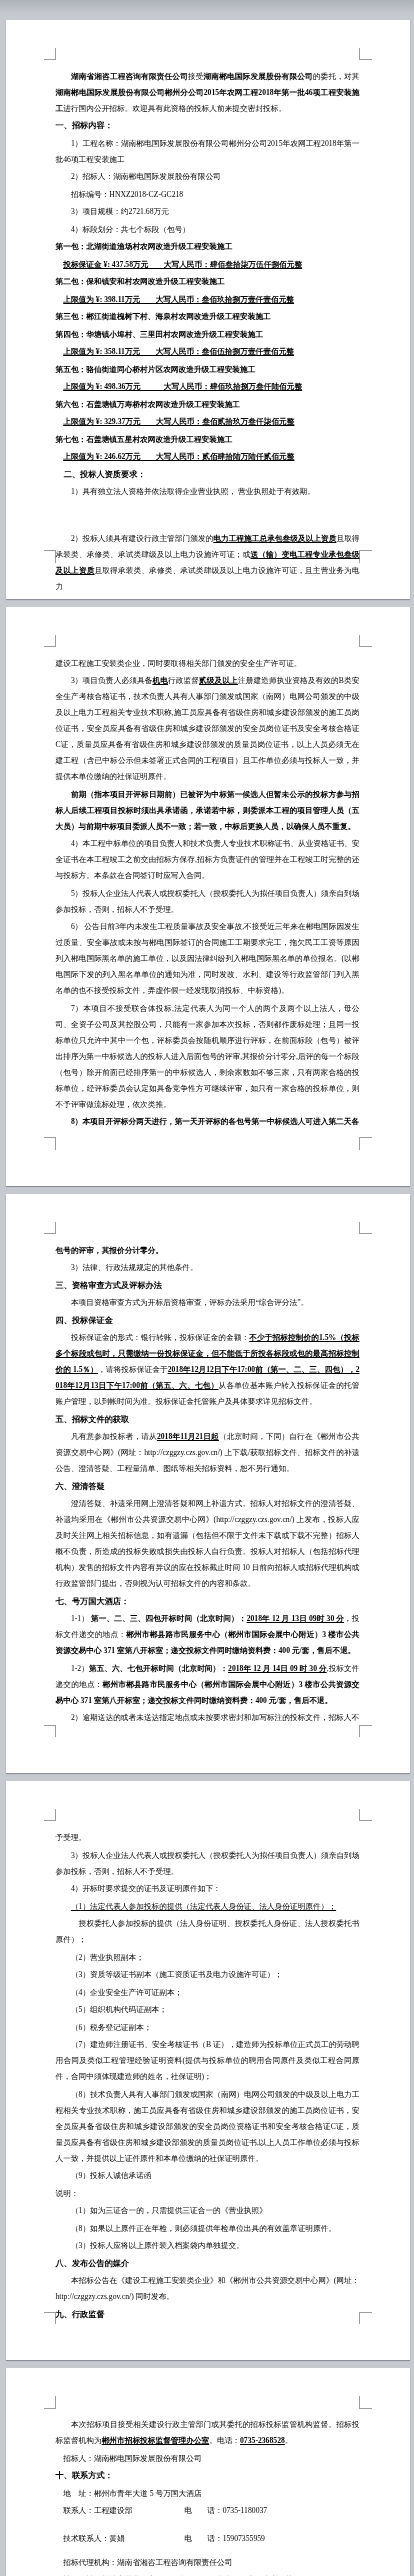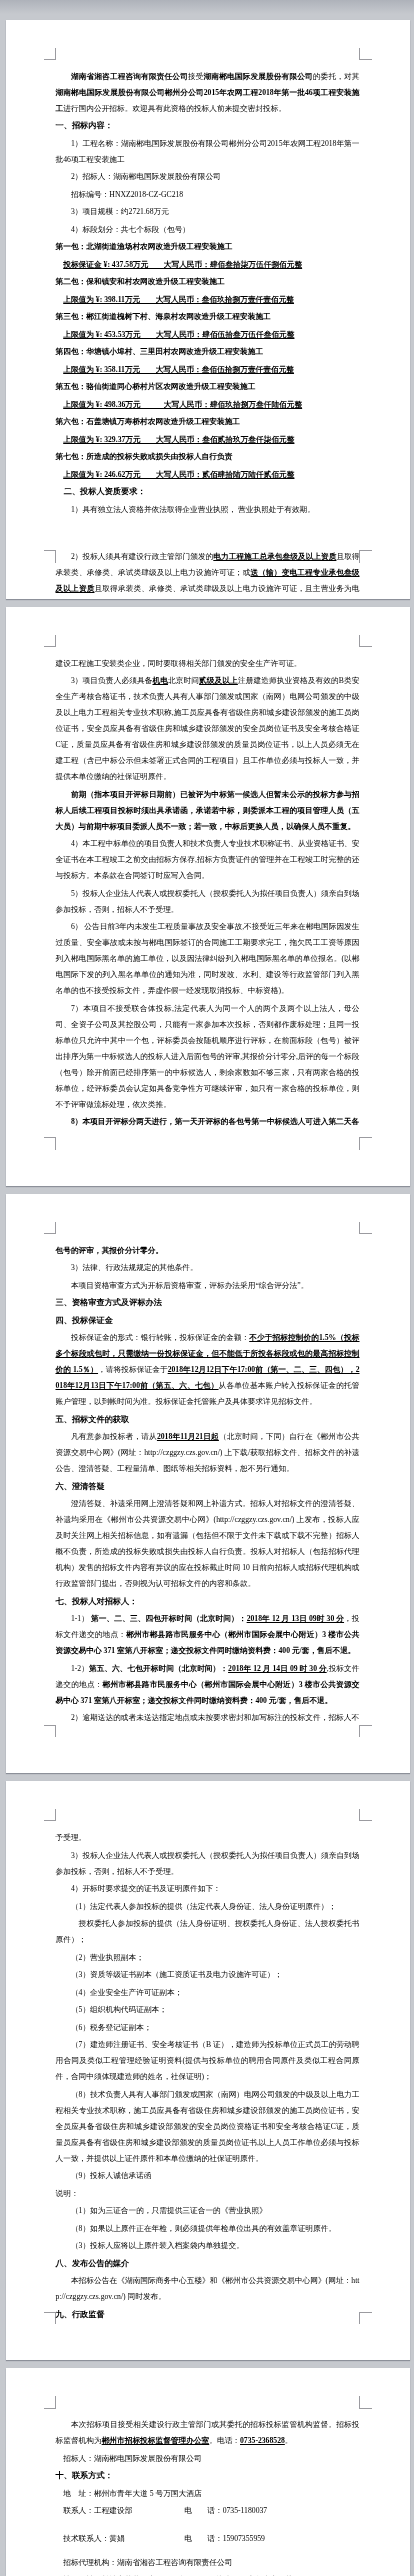--- a/index.html
+++ b/index.html
@@ -57,97 +57,96 @@
         <p class="para" style="text-indent: 2em;"><span>1）工程名称：湖南郴电国际发展股份有限公司郴州分公司2015年农网工程2018年第一批46项工程安装施工</span></p>
         <p class="para" style="text-indent: 2em;"><span>2）招标人：湖南郴电国际发展股份有限公司</span></p>
         <p class="para" style="text-indent: 2em;"><span>招标编号：HNXZ2018-CZ-GC218</span></p>
         <p class="para" style="text-indent: 2em;"><span>3）项目规模：约2721.68万元</span></p>
         <p class="para" style="text-indent: 2em;"><span>4）标段划分：共七个标段（包号）</span></p>
         <p class="para pkg"><span>第一包：北湖街道渔场村农网改造升级工程安装施工</span></p>
         <p class="para" style="text-indent: 1em;"><span class="b u">投标保证金 ¥: 437.58万元　　大写人民币：肆佰叁拾柒万伍仟捌佰元整</span></p>
         <p class="para pkg"><span>第二包：保和镇安和村农网改造升级工程安装施工</span></p>
         <p class="para" style="text-indent: 1em;"><span class="b u">上限值为 ¥: 398.11万元　　大写人民币：叁佰玖拾捌万壹仟壹佰元整</span></p>
         <p class="para pkg"><span>第三包：郴江街道槐树下村、海泉村农网改造升级工程安装施工</span></p>
-        <p class="para" style="text-indent: 1em;"><span class="b u">上限值为 ¥: 453.53万元　　大写人民币：肆佰伍拾叁万伍仟叁佰元整</span></p>
         <p class="para pkg"><span>第四包：华塘镇小埠村、三里田村农网改造升级工程安装施工</span></p>
         <p class="para" style="text-indent: 1em;"><span class="b u">上限值为 ¥: 358.11万元　　大写人民币：叁佰伍拾捌万壹仟壹佰元整</span></p>
         <p class="para pkg"><span>第五包：骆仙街道同心桥村片区农网改造升级工程安装施工</span></p>
         <p class="para" style="text-indent: 1em;"><span class="b u">上限值为 ¥: 498.36万元　　　大写人民币：肆佰玖拾捌万叁仟陆佰元整</span></p>
         <p class="para pkg"><span>第六包：石盖塘镇万寿桥村农网改造升级工程安装施工</span></p>
         <p class="para" style="text-indent: 1em;"><span class="b u">上限值为 ¥: 329.37万元　　大写人民币：叁佰贰拾玖万叁仟柒佰元整</span></p>
-        <p class="para pkg"><span>第七包：所造成的投标失败或损失由投标人自行负责</span></p>
+        <p class="para pkg"><span>第七包：石盖塘镇五星村农网改造升级工程安装施工</span></p>
         <p class="para" style="text-indent: 1em;"><span class="b u">上限值为 ¥: 246.62万元　　大写人民币：贰佰肆拾陆万陆仟贰佰元整</span></p>
         <p class="para h" style="text-indent: 1em;"><span>二、投标人资质要求：</span></p>
         <p class="para" style="text-indent: 2em;"><span>1）具有独立法人资格并依法取得企业营业执照， 营业执照处于有效期。</span></p>
         <p class="para" style="text-indent: 2em; margin-top: 31px;"><span>2）投标人须具有建设行政主管部门颁发的</span><span class="b u">电力工程施工总承包叁级及以上资质</span><span>且取得承装类、承修类、承试类肆级及以上电力设施许可证；或</span><span class="b u">送（输）变电工程专业承包叁级及以上资质</span><span>且取得承装类、承修类、承试类肆级及以上电力设施许可证，且主营业务为电力</span></p>
       </div>
     </div>
     <div class="page">
       <div class="mark tl"></div>
       <div class="mark tr"></div>
       <div class="mark bl"></div>
       <div class="mark br"></div>
       <div class="pbody">
         <p class="para"><span>建设工程施工安装类企业，同时要取得相关部门颁发的安全生产许可证。</span></p>
-        <p class="para" style="text-indent: 2em;"><span>3）项目负责人必须具备</span><span class="b u">机电</span><span>北京时间</span><span class="b u">贰级及以上</span><span>注册建造师执业资格及有效的B类安全生产考核合格证书，技术负责人具有人事部门颁发或国家（南网）电网公司颁发的中级及以上电力工程相关专业技术职称,施工员应具备有省级住房和城乡建设部颁发的施工员岗位证书，安全员应具备有省级住房和城乡建设部颁发的安全员岗位证书及安全考核合格证C证，质量员应具备有省级住房和城乡建设部颁发的质量员岗位证书，以上人员必须无在建工程（含已中标公示但未签署正式合同的工程项目）且工作单位必须与投标人一致，并提供本单位缴纳的社保证明原件。</span></p>
+        <p class="para" style="text-indent: 2em;"><span>3）项目负责人必须具备</span><span class="b u">机电</span><span>行政监督</span><span class="b u">贰级及以上</span><span>注册建造师执业资格及有效的B类安全生产考核合格证书，技术负责人具有人事部门颁发或国家（南网）电网公司颁发的中级及以上电力工程相关专业技术职称,施工员应具备有省级住房和城乡建设部颁发的施工员岗位证书，安全员应具备有省级住房和城乡建设部颁发的安全员岗位证书及安全考核合格证C证，质量员应具备有省级住房和城乡建设部颁发的质量员岗位证书，以上人员必须无在建工程（含已中标公示但未签署正式合同的工程项目）且工作单位必须与投标人一致，并提供本单位缴纳的社保证明原件。</span></p>
         <p class="para" style="text-indent: 2em;"><span class="b">前期（指本项目开评标日期前）已被评为中标第一候选人但暂未公示的投标方参与招标人后续工程项目投标时须出具承诺函，承诺若中标，则委派本工程的项目管理人员（五大员）与前期中标项目委派人员不一致；若一致，中标后更换人员，以确保人员不重复。</span></p>
         <p class="para" style="text-indent: 2em;"><span>4）本工程中标单位的项目负责人和技术负责人专业技术职称证书、从业资格证书、安全证书在本工程竣工之前交由招标方保存,招标方负责证件的管理并在工程竣工时完整的还与投标方。本条款在合同签订时应写入合同。</span></p>
         <p class="para" style="text-indent: 2em;"><span>5）投标人企业法人代表人或授权委托人（授权委托人为拟任项目负责人）须亲自到场参加投标，否则，招标人不予受理。</span></p>
         <p class="para" style="text-indent: 2em;"><span>6） 公告日前3年内未发生工程质量事故及安全事故,不接受近三年来在郴电国际因发生过质量、安全事故或未按与郴电国际签订的合同施工工期要求完工，拖欠民工工资等原因列入郴电国际黑名单的施工单位，以及因法律纠纷列入郴电国际黑名单的单位报名。(以郴电国际下发的列入黑名单单位的通知为准，同时发改、水利、建设等行政监管部门列入黑名单的也不接受投标文件，弄虚作假一经发现取消投标、中标资格)。</span></p>
         <p class="para" style="text-indent: 2em;"><span>7）本项目不接受联合体投标,法定代表人为同一个人的两个及两个以上法人，母公司、全资子公司及其控股公司，只能有一家参加本次投标，否则都作废标处理；且同一投标单位只允许中其中一个包，评标委员会按随机顺序进行评标，在前面标段（包号）被评出排序为第一中标候选人的投标人进入后面包号的评审,其报价分计零分,后评的每一个标段（包号）除开前面已经排序第一的中标候选人，剩余家数如不够三家，只有两家合格的投标单位，经评标委员会认定如具备竞争性方可继续评审，如只有一家合格的投标单位，则不予评审做流标处理，依次类推。</span></p>
         <p class="para" style="text-indent: 2em;"><span class="b">8）本项目开评标分两天进行，第一天开评标的各包号第一中标候选人可进入第二天各</span></p>
       </div>
     </div>
     <div class="page">
       <div class="mark tl"></div>
       <div class="mark tr"></div>
       <div class="mark bl"></div>
       <div class="mark br"></div>
       <div class="pbody">
         <p class="para"><span class="b">包号的评审，其报价分计零分。</span></p>
         <p class="para" style="text-indent: 2em;"><span>3）法律、行政法规规定的其他条件。</span></p>
+        <p class="para h"><span>三、资格审查方式及评标办法</span></p>
         <p class="para" style="text-indent: 2em;"><span>本项目资格审查方式为开标后资格审查，评标办法采用“综合评分法”。</span></p>
-        <p class="para h"><span>三、资格审查方式及评标办法</span></p>
         <p class="para h"><span>四、投标保证金</span></p>
         <p class="para" style="text-indent: 2em;"><span>投标保证金的形式：银行转账，投标保证金的金额：</span><span class="b u">不少于招标控制价的1.5%（投标多个标段或包时，只需缴纳一份投标保证金，但不能低于所投各标段或包的最高招标控制价的 1.5％）</span><span>，请将投标保证金于</span><span class="b u">2018年12月12日下午17:00前（第一、二、三、四包），2018年12月13日下午17:00前（第五、六、七包）</span><span>从各单位基本账户转入投标保证金的托管账户管理，以到帐时间为准。投标保证金托管账户及具体要求详见招标文件。</span></p>
         <p class="para h"><span>五、招标文件的获取</span></p>
         <p class="para" style="text-indent: 2em;"><span>凡有意参加投标者，请从</span><span class="b u">2018年11月21日起</span><span>（北京时间，下同）自行在《郴州市公共资源交易中心网》(网址：http://czggzy.czs.gov.cn/) 上下载/获取招标文件、招标文件的补遗公告、澄清答疑、工程量清单、图纸等相关招标资料，恕不另行通知。</span></p>
         <p class="para h"><span>六、澄清答疑</span></p>
         <p class="para" style="text-indent: 2em;"><span>澄清答疑、补遗采用网上澄清答疑和网上补遗方式。招标人对招标文件的澄清答疑、补遗均采用在《郴州市公共资源交易中心网》(http://czggzy.czs.gov.cn/) 上发布，投标人应及时关注网上相关招标信息，如有遗漏（包括但不限于文件未下载或下载不完整）招标人概不负责，所造成的投标失败或损失由投标人自行负责。投标人对招标人（包括招标代理机构）发售的招标文件内容有异议的应在投标截止时间 10 日前向招标人或招标代理机构或行政监管部门提出，否则视为认可招标文件的内容和条款。</span></p>
-        <p class="para h"><span>七、投标人对招标人：</span></p>
+        <p class="para h"><span>七、号万国大酒店：</span></p>
         <p class="para" style="text-indent: 2em;"><span>1-1）  </span><span class="b">第一、二、三、四包开标时间（北京时间）：</span><span class="b u">2018年 12 月 13日 09时 30 分</span><span>，投标文件递交的地点：</span><span class="b">郴州市郴县路市民服务中心（郴州市国际会展中心附近）3 楼市公共资源交易中心 371 室第八开标室；递交投标文件同时缴纳资料费：400 元/套，售后不退。</span></p>
         <p class="para" style="text-indent: 2em;"><span>1-2）</span><span class="b">第五、六、七包开标时间（北京时间）：</span><span class="b u">2018年 12 月 14日 09 时 30 分</span><span>,投标文件递交的地点：</span><span class="b">郴州市郴县路市民服务中心（郴州市国际会展中心附近）3 楼市公共资源交易中心 371 室第八开标室；递交投标文件同时缴纳资料费：400 元/套，售后不退。</span></p>
         <p class="para" style="text-indent: 2em;"><span>2）逾期送达的或者未送达指定地点或未按要求密封和加写标注的投标文件，招标人不</span></p>
       </div>
     </div>
     <div class="page">
       <div class="mark tl"></div>
       <div class="mark tr"></div>
       <div class="mark bl"></div>
       <div class="mark br"></div>
       <div class="pbody">
         <p class="para"><span>予受理。</span></p>
         <p class="para" style="text-indent: 2em;"><span>3）投标人企业法人代表人或授权委托人（授权委托人为拟任项目负责人）须亲自到场参加投标，否则，招标人不予受理。</span></p>
         <p class="para" style="text-indent: 2em;"><span>4）开标时要求提交的证书及证明原件如下：</span></p>
-        <p class="para" style="text-indent: 2em;"><span>（1）法定代表人参加投标的提供（法定代表人身份证、法人身份证明原件）；</span></p>
+        <p class="para" style="text-indent: 2em; text-decoration: underline;"><span>（1）法定代表人参加投标的提供（法定代表人身份证、法人身份证明原件）；</span></p>
         <p class="para" style="text-indent: 3em;"><span>授权委托人参加投标的提供（法人身份证明、授权委托人身份证、法人授权委托书原件）；</span></p>
         <p class="para" style="text-indent: 2em;"><span>（2）营业执照副本；</span></p>
         <p class="para" style="text-indent: 2em;"><span>（3）资质等级证书副本（施工资质证书及电力设施许可证）；</span></p>
         <p class="para" style="text-indent: 2em;"><span>（4）企业安全生产许可证副本；</span></p>
         <p class="para" style="text-indent: 2em;"><span>（5）组织机构代码证副本；</span></p>
         <p class="para" style="text-indent: 2em;"><span>（6）税务登记证副本；</span></p>
         <p class="para" style="text-indent: 2em;"><span>（7）建造师注册证书、安全考核证书（B 证），建造师为投标单位正式员工的劳动聘用合同及类似工程管理经验证明资料(提供与投标单位的聘用合同原件及类似工程合同原件，合同中须体现建造师的姓名，社保证明)；</span></p>
         <p class="para" style="text-indent: 2em;"><span>（8）技术负责人具有人事部门颁发或国家（南网）电网公司颁发的中级及以上电力工程相关专业技术职称，施工员应具备有省级住房和城乡建设部颁发的施工员岗位证书，安全员应具备省级住房和城乡建设部颁发的安全员岗位资格证书和安全考核合格证C证，质量员应具备有省级住房和城乡建设部颁发的质量员岗位证书,以上人员工作单位必须与投标人一致，并提供以上证件原件和本单位缴纳的社保证明原件。</span></p>
         <p class="para" style="text-indent: 2em;"><span>（9）投标人诚信承诺函</span></p>
         <p class="para"><span>说明：</span></p>
         <p class="para" style="text-indent: 2em;"><span>（1）如为三证合一的，只需提供三证合一的《营业执照》</span></p>
         <p class="para" style="text-indent: 2em;"><span>（8）如果以上原件正在年检，则必须提供年检单位出具的有效盖章证明原件。</span></p>
         <p class="para" style="text-indent: 2em;"><span>（3）投标人应将以上原件装入档案袋内单独提交。</span></p>
         <p class="para h"><span>八、发布公告的媒介</span></p>
-        <p class="para" style="text-indent: 2em;"><span>本招标公告在《湖南国际商务中心五楼》和《郴州市公共资源交易中心网》(网址：http://czggzy.czs.gov.cn/) 同时发布。</span></p>
+        <p class="para" style="text-indent: 2em;"><span>本招标公告在《建设工程施工安装类企业》和《郴州市公共资源交易中心网》(网址：http://czggzy.czs.gov.cn/) 同时发布。</span></p>
         <p class="para h"><span>九、行政监督</span></p>
       </div>
     </div>
     <div class="page">
       <div class="mark tl"></div>
       <div class="mark tr"></div>
       <div class="pbody">
         <p class="para" style="text-indent: 2em;"><span>本次招标项目接受相关建设行政主管部门或其委托的招标投标监管机构监督。招标投标监督机构为</span><span class="b u">郴州市招标投标监督管理办公室</span><span>。电话：</span><span class="b u">0735-2368528</span><span>。</span></p>
         <p class="para" style="text-indent: 1em;"><span>招标人：湖南郴电国际发展股份有限公司</span></p>
         <p class="para h"><span>十、联系方式：</span></p>

